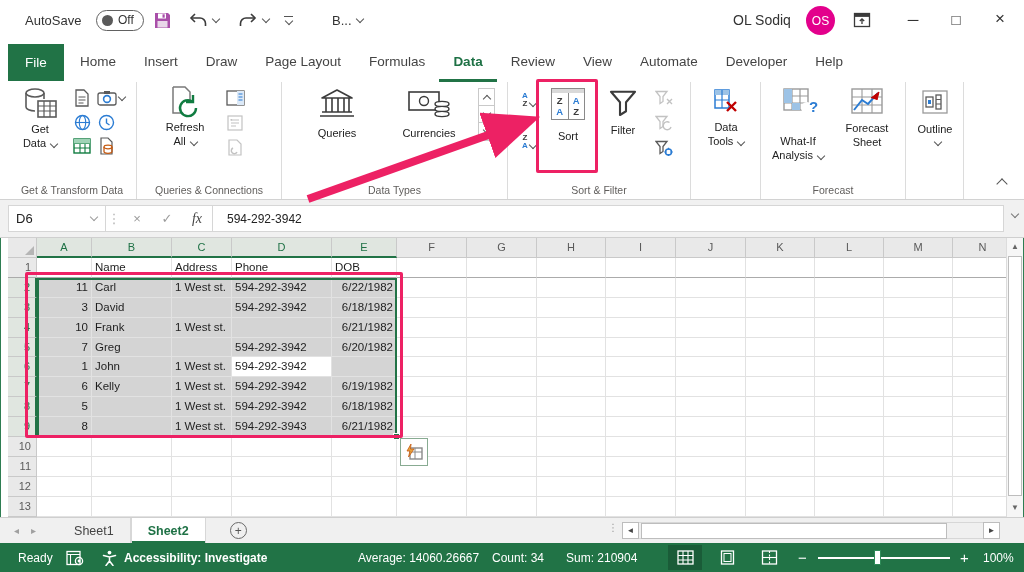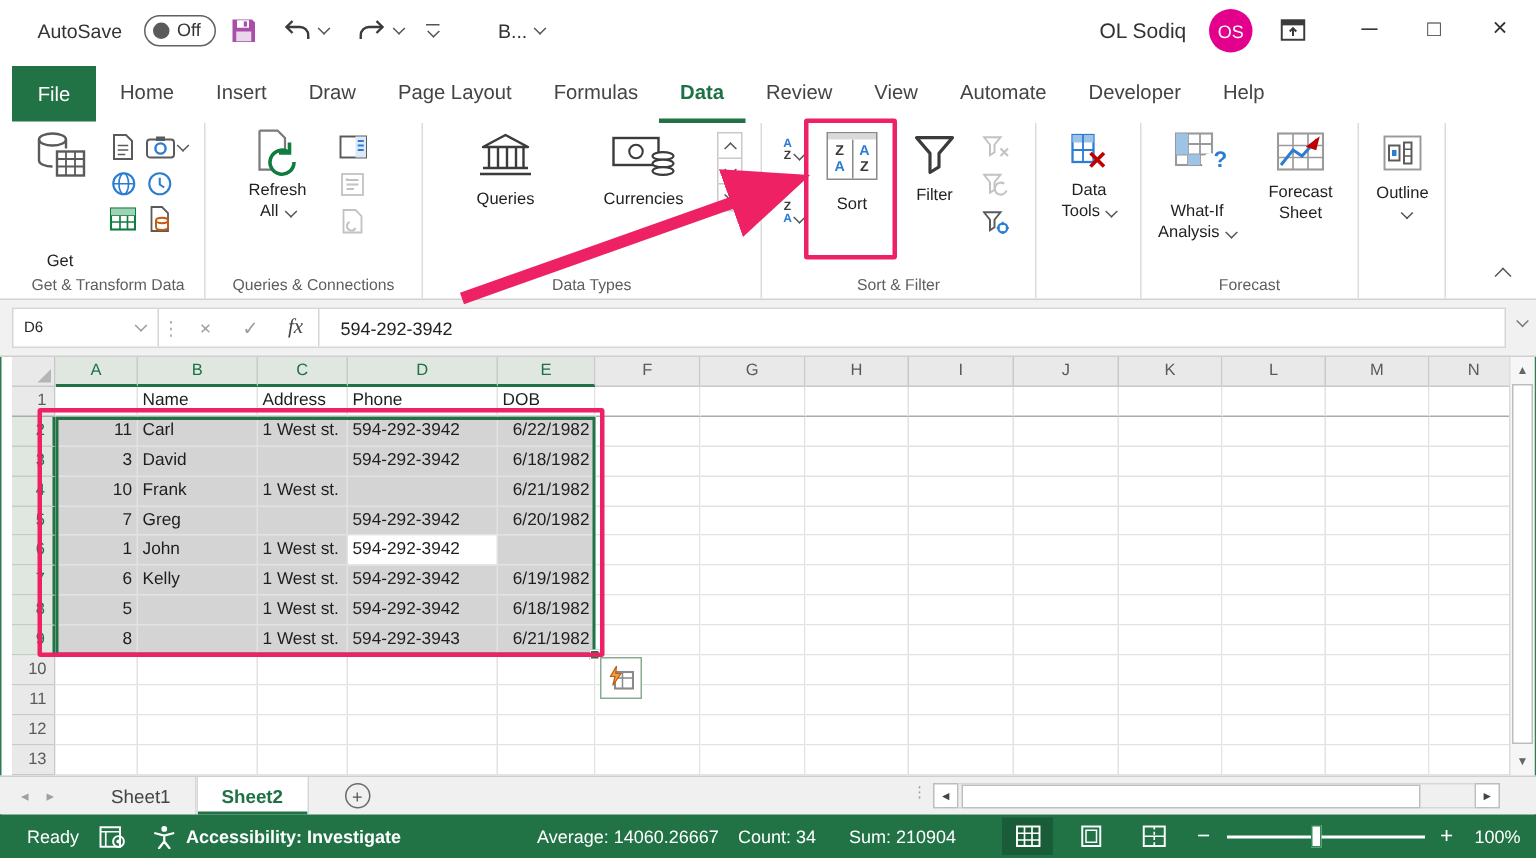--- a/index.html
+++ b/index.html
@@ -43,21 +43,21 @@
   .sorticon:before{content:"";position:absolute;left:0;top:0;right:0;height:4px;background:#d9d9d9;}
   .sorticon .half{flex:1;display:flex;flex-direction:column;align-items:center;justify-content:center;font-size:9.5px;font-weight:bold;line-height:11px;}
   .sorticon .half:first-child{border-right:1px solid #8a8a8a;}
   .azmini{display:flex;flex-direction:column;align-items:center;font-size:8px;font-weight:bold;line-height:8px;}
   .blue{color:#2b7cd3;} .dark{color:#3b3b3b;}
   .collapse-chev{position:absolute;left:998px;top:98px;width:8px;height:8px;border-left:1.6px solid #555;border-top:1.6px solid #555;transform:rotate(45deg);}
 
   
   .fbar{position:absolute;left:0;top:200px;width:1024px;height:38px;background:#f1f1f1;border-bottom:1px solid #cfcfcf;}
   .fwhite{position:absolute;left:8px;top:5px;width:996px;height:27px;background:#fff;border:1px solid #d6d6d6;display:flex;align-items:center;}
-  .namebox{width:96px;height:100%;display:flex;align-items:center;padding-left:7px;font-size:10px;color:#222;position:relative;}
+  .namebox{width:96px;height:100%;display:flex;align-items:center;padding-left:7px;font-size:13px;color:#222;position:relative;}
   .fdiv{width:1px;height:100%;background:#d6d6d6;}
   .fbtn{width:30px;text-align:center;color:#9b9b9b;font-size:13px;}
   .fxl{font-style:italic;font-family:"Liberation Serif",serif;color:#444;font-size:14px;}
   .fcontent{padding-left:14px;font-size:12px;color:#222;}
 
   
   #grid{position:absolute;left:8px;top:238px;width:998px;height:279px;overflow:hidden;background:#fff;}
   #colhdr{display:flex;height:20px;}
   .corner{width:29px;flex:none;background:#e9e9e9;border-right:1px solid #c9c9c9;border-bottom:1px solid #c9c9c9;position:relative;}
   .corner:after{content:"";position:absolute;right:2px;bottom:2px;border-left:9px solid transparent;border-bottom:9px solid #b5b5b5;}
@@ -206,21 +206,21 @@
         <path d="M5 6 H2 v8 h12 V6 h-3" fill="none" stroke="#217346" stroke-width="1.4"></path>
         <path d="M8 9 V1.5 M5.5 4 L8 1.5 L10.5 4" fill="none" stroke="#217346" stroke-width="1.4"></path>
       </svg>
       <span class="chev" style="border-color:#217346;margin:0;"></span>
     </div>
   </div>
 
   <div class="ribbon">
 
     <div class="rgroup" style="left:8px;width:129px;">
-      <div class="bigbtn" style="left:6px;top:4px;width:52px;gap:45px;">
+      <div class="bigbtn" style="left:6px;top:4px;width:52px;">
         <svg width="36" height="36" viewBox="0 0 36 36">
           <ellipse cx="13" cy="7" rx="9" ry="4" fill="none" stroke="#5a5a5a" stroke-width="1.6"></ellipse>
           <path d="M4 7 v14 c0 2.2 4 4 9 4" fill="none" stroke="#5a5a5a" stroke-width="1.6"></path>
           <path d="M22 7 v6" fill="none" stroke="#5a5a5a" stroke-width="1.6"></path>
           <rect x="16" y="15" width="18" height="16" fill="#fff" stroke="#5a5a5a" stroke-width="1.6"></rect>
           <path d="M16 20 h18 M16 25 h18 M22 15 v16 M28 15 v16" stroke="#5a5a5a" stroke-width="1.2"></path>
         </svg>
         <div class="blabel">Get</div>
         <div class="blabel"><span>Data</span><span class="chev"></span></div>
       </div>

